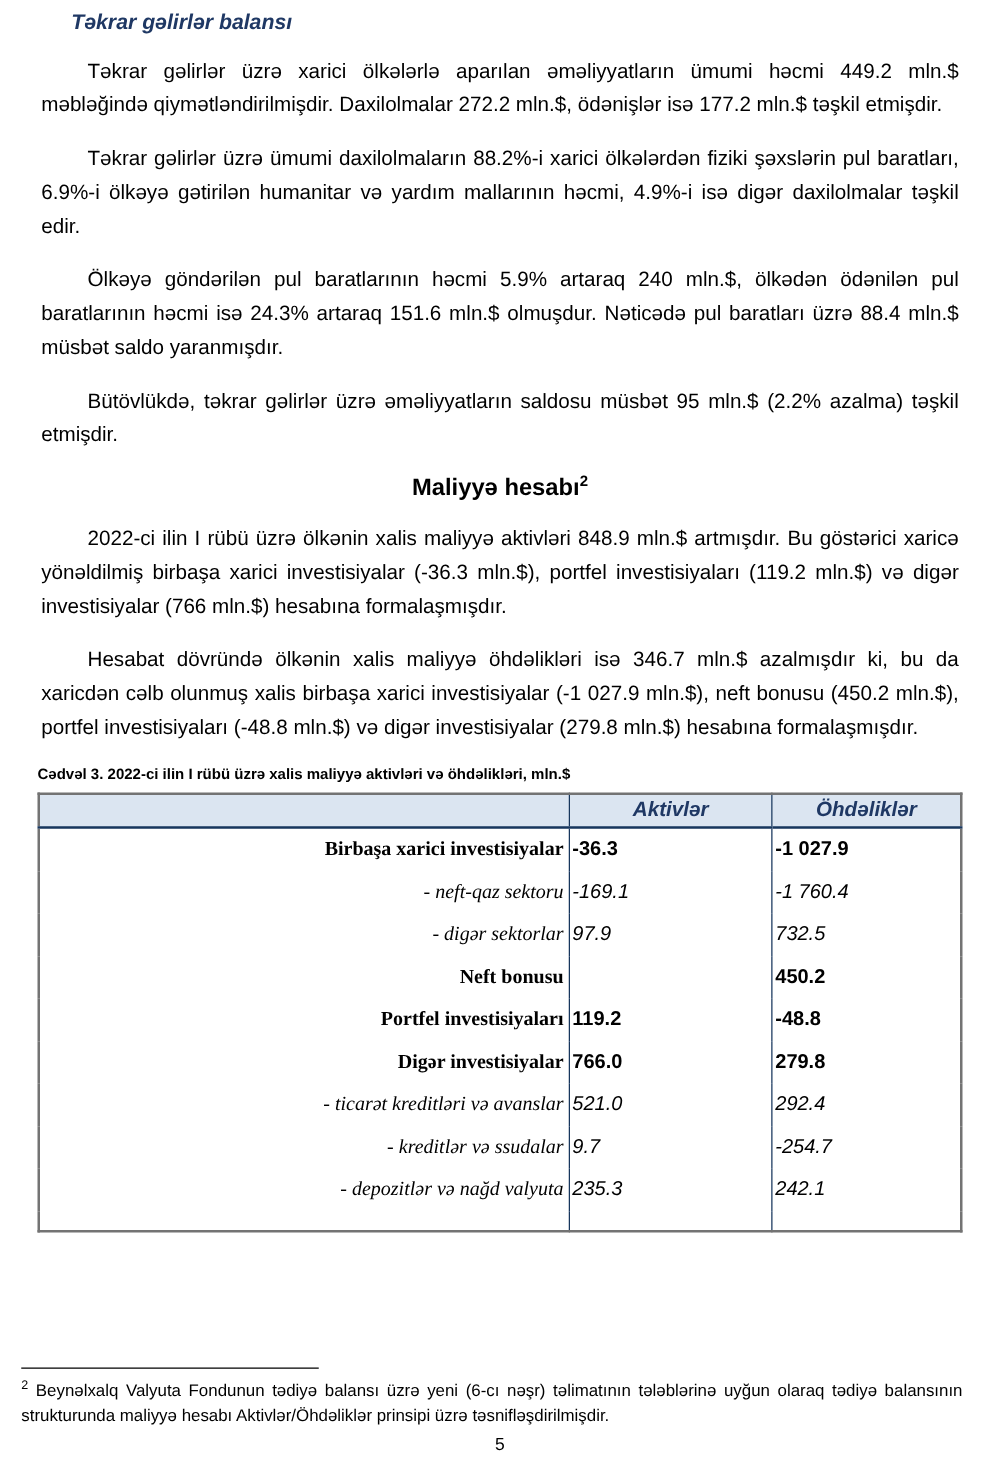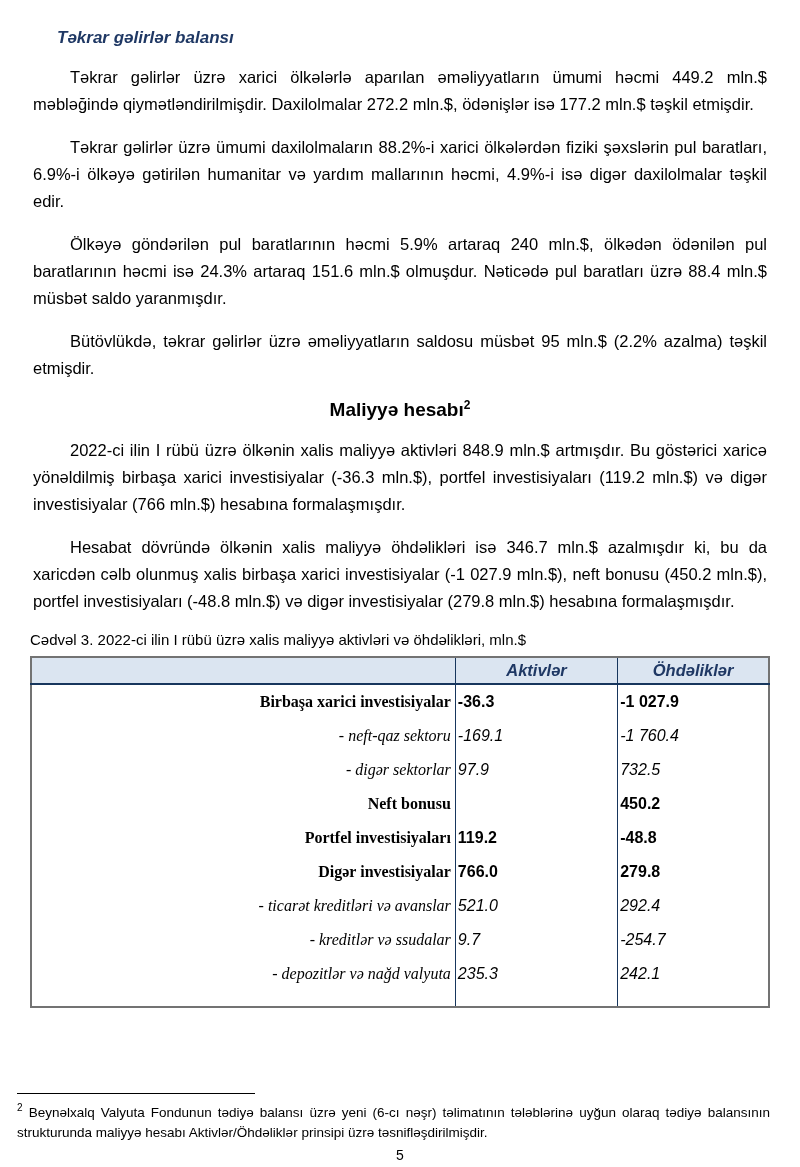--- a/index.html
+++ b/index.html
@@ -5,21 +5,21 @@
   * { box-sizing: border-box; }
   html, body { margin: 0; padding: 0; background: #ffffff; }
   .page {
     position: relative;
     width: 800px;
     height: 1167px;
     margin: 0 auto;
     background: #ffffff;
     font-family: "Liberation Sans", "DejaVu Sans", sans-serif;
     color: #000000;
-    padding: 28px 17px 8px 17px;
+    padding: 8px 17px 8px 17px;
     overflow: hidden;
   }
   .h-recurrent {
     font-size: 17px;
     font-weight: bold;
     font-style: italic;
     color: #1f3864;
     margin: 0 0 14px 40px;
   }
   .body-p {
@@ -30,22 +30,22 @@
     margin: 16px;
   }
   .h-finance {
     font-size: 19px;
     font-weight: bold;
     text-align: center;
     margin: 16px 0 16px 0;
   }
   .h-finance sup { font-size: 12px; }
   .tbl-caption {
-    font-size: 15px;
-    font-weight: normal;
+    font-size: 12px;
+    font-weight: bold;
     margin: 16px 0 8px 13px;
   }
   table.fin {
     border-collapse: collapse;
     width: 740px;
     margin-left: 13px;
     table-layout: fixed;
     border: 2px solid #737373;
   }
   .fin col.c1 { width: 57.5%; }

